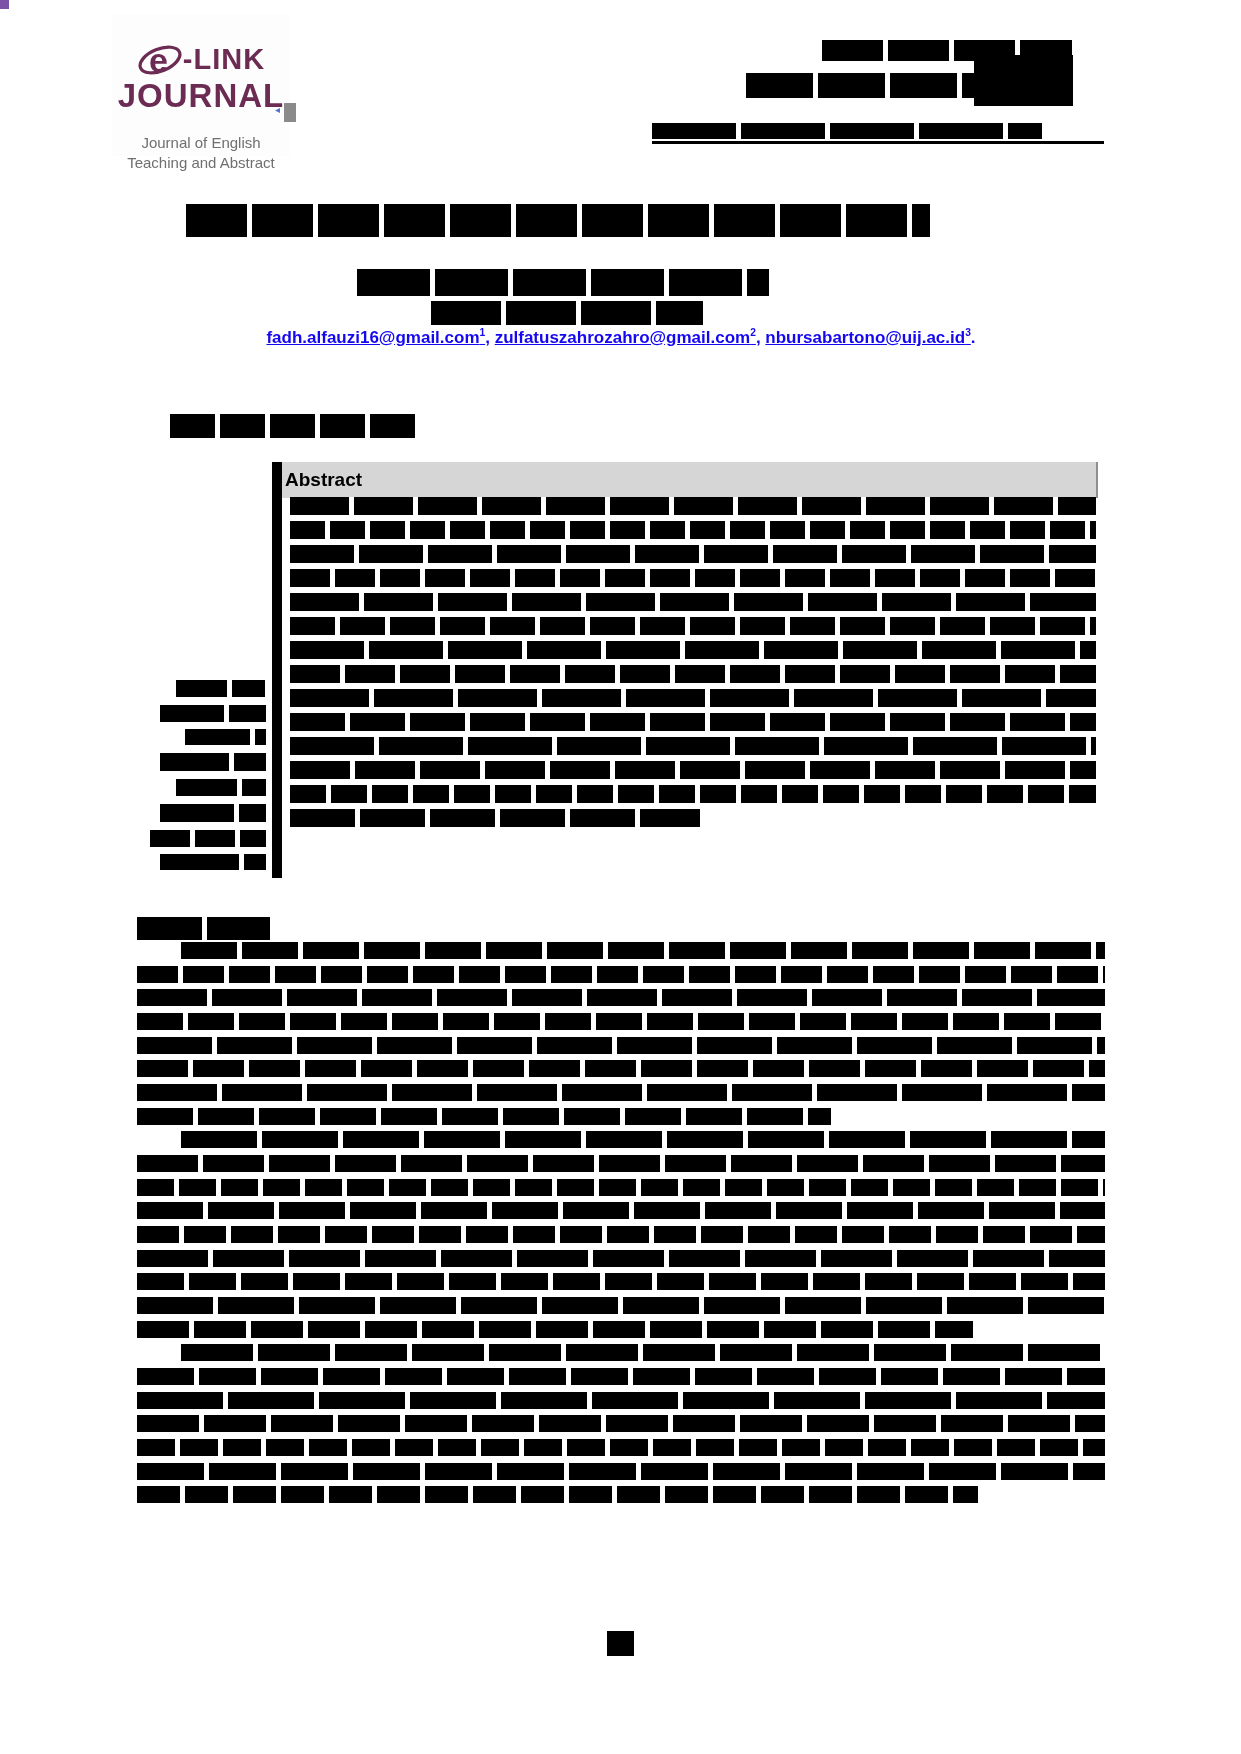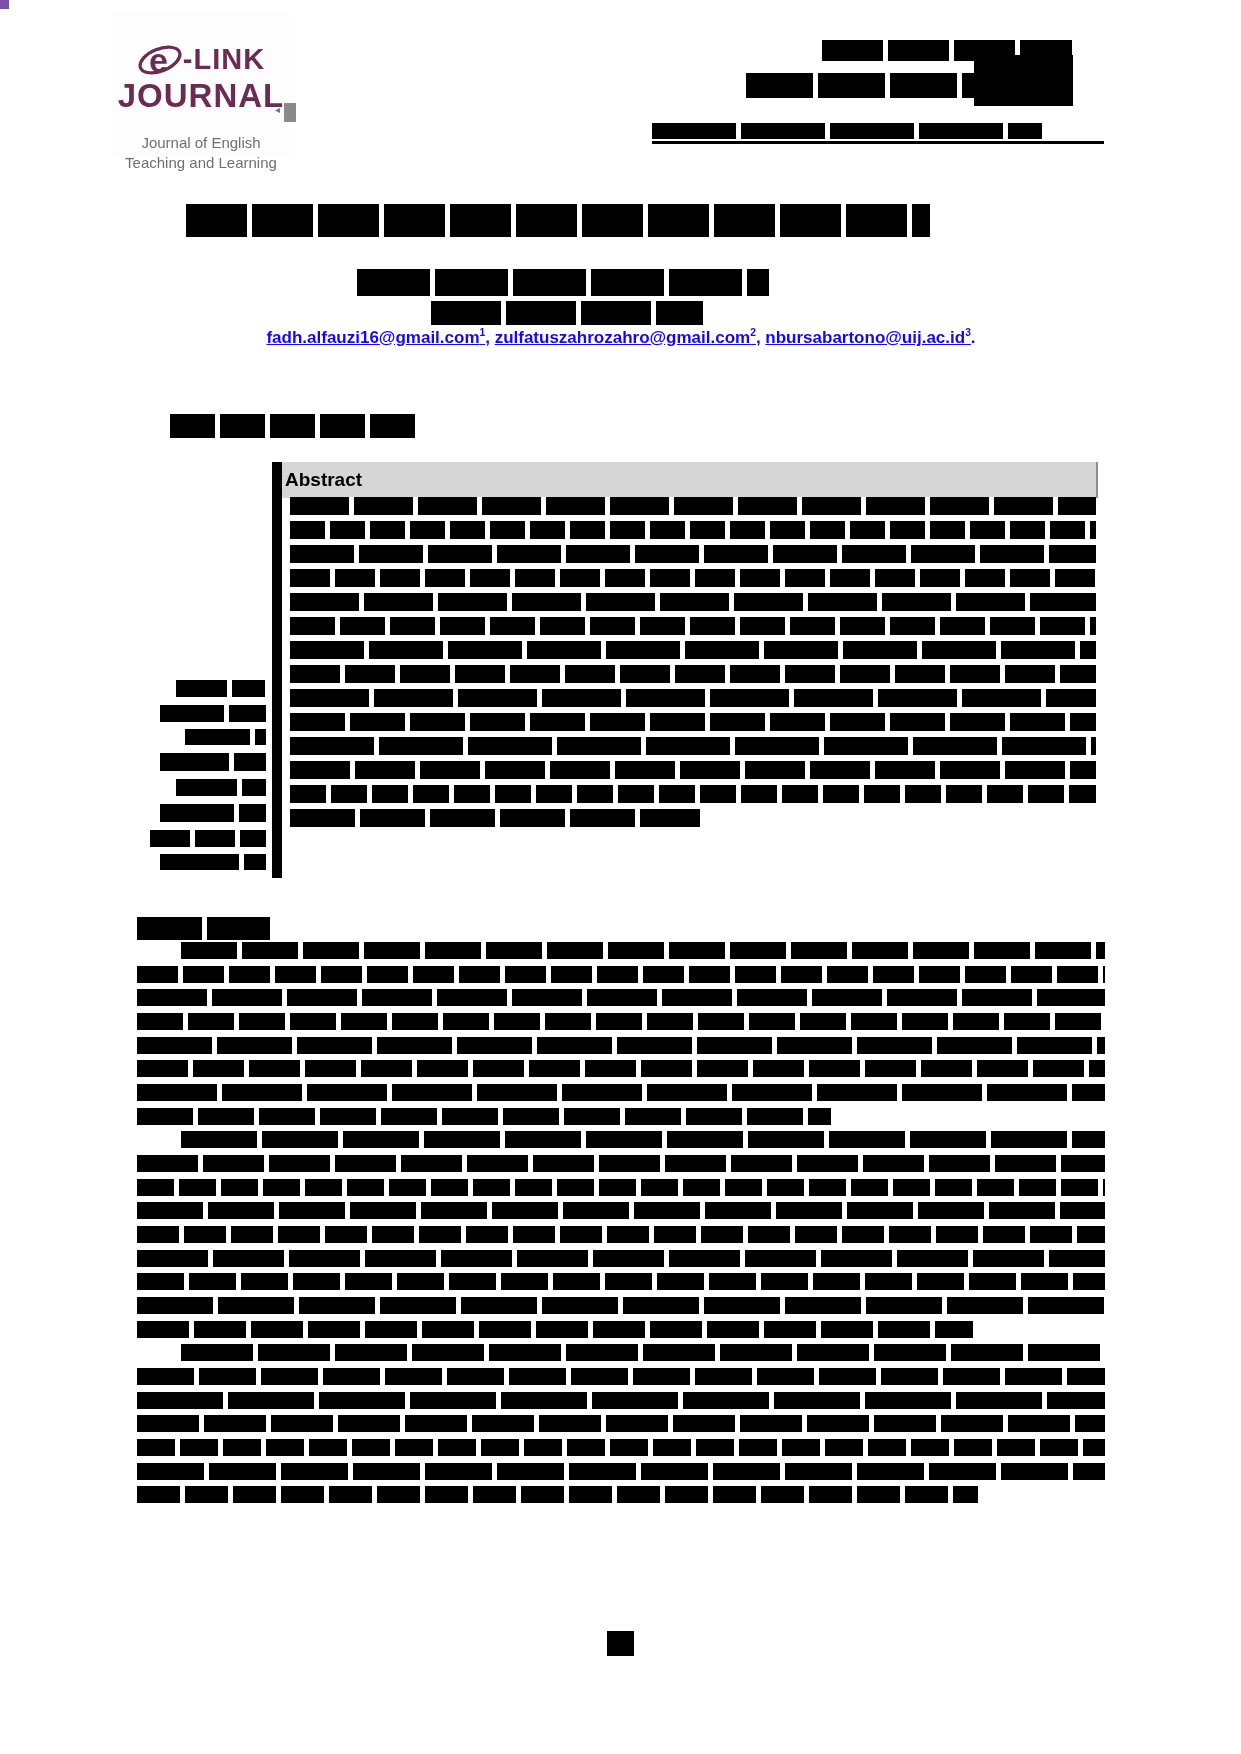--- a/index.html
+++ b/index.html
@@ -64,21 +64,21 @@
     <div class="logo-line1">
       <svg class="e-icon" width="46" height="44" viewBox="0 0 46 44">
         <ellipse cx="23" cy="24" rx="21" ry="11" fill="none" stroke="#6b2b52" stroke-width="3.2" transform="rotate(-22 23 24)"></ellipse>
         <text x="12" y="36" font-size="34" font-weight="bold" fill="#6b2b52" font-family="Liberation Sans, sans-serif">e</text>
       </svg>
       <span class="brand-top">-LINK</span>
     </div>
     <div class="brand-bottom">JOURNAL</div>
     <div class="logo-sub">
       <div>Journal of English</div>
-      <div>Teaching and Learning</div>
+      <div>Teaching and Abstract</div>
     </div>
   </div>
 
   <div class="paste-cursor">
     <span class="pc-arrow">◂</span>
   </div>
 
   <div id="emails-line" class="emails"><a class="email-link" href="#"><span>fadh.alfauzi16@gmail.com</span><sup>1</sup></a><span class="email-sep">, </span><a class="email-link" href="#"><span>zulfatuszahrozahro@gmail.com</span><sup>2</sup></a><span class="email-sep">, </span><a class="email-link" href="#"><span>nbursabartono@uij.ac.id</span><sup>3</sup></a><span class="email-sep">.</span></div>
 
   <div class="abs-border"></div>

